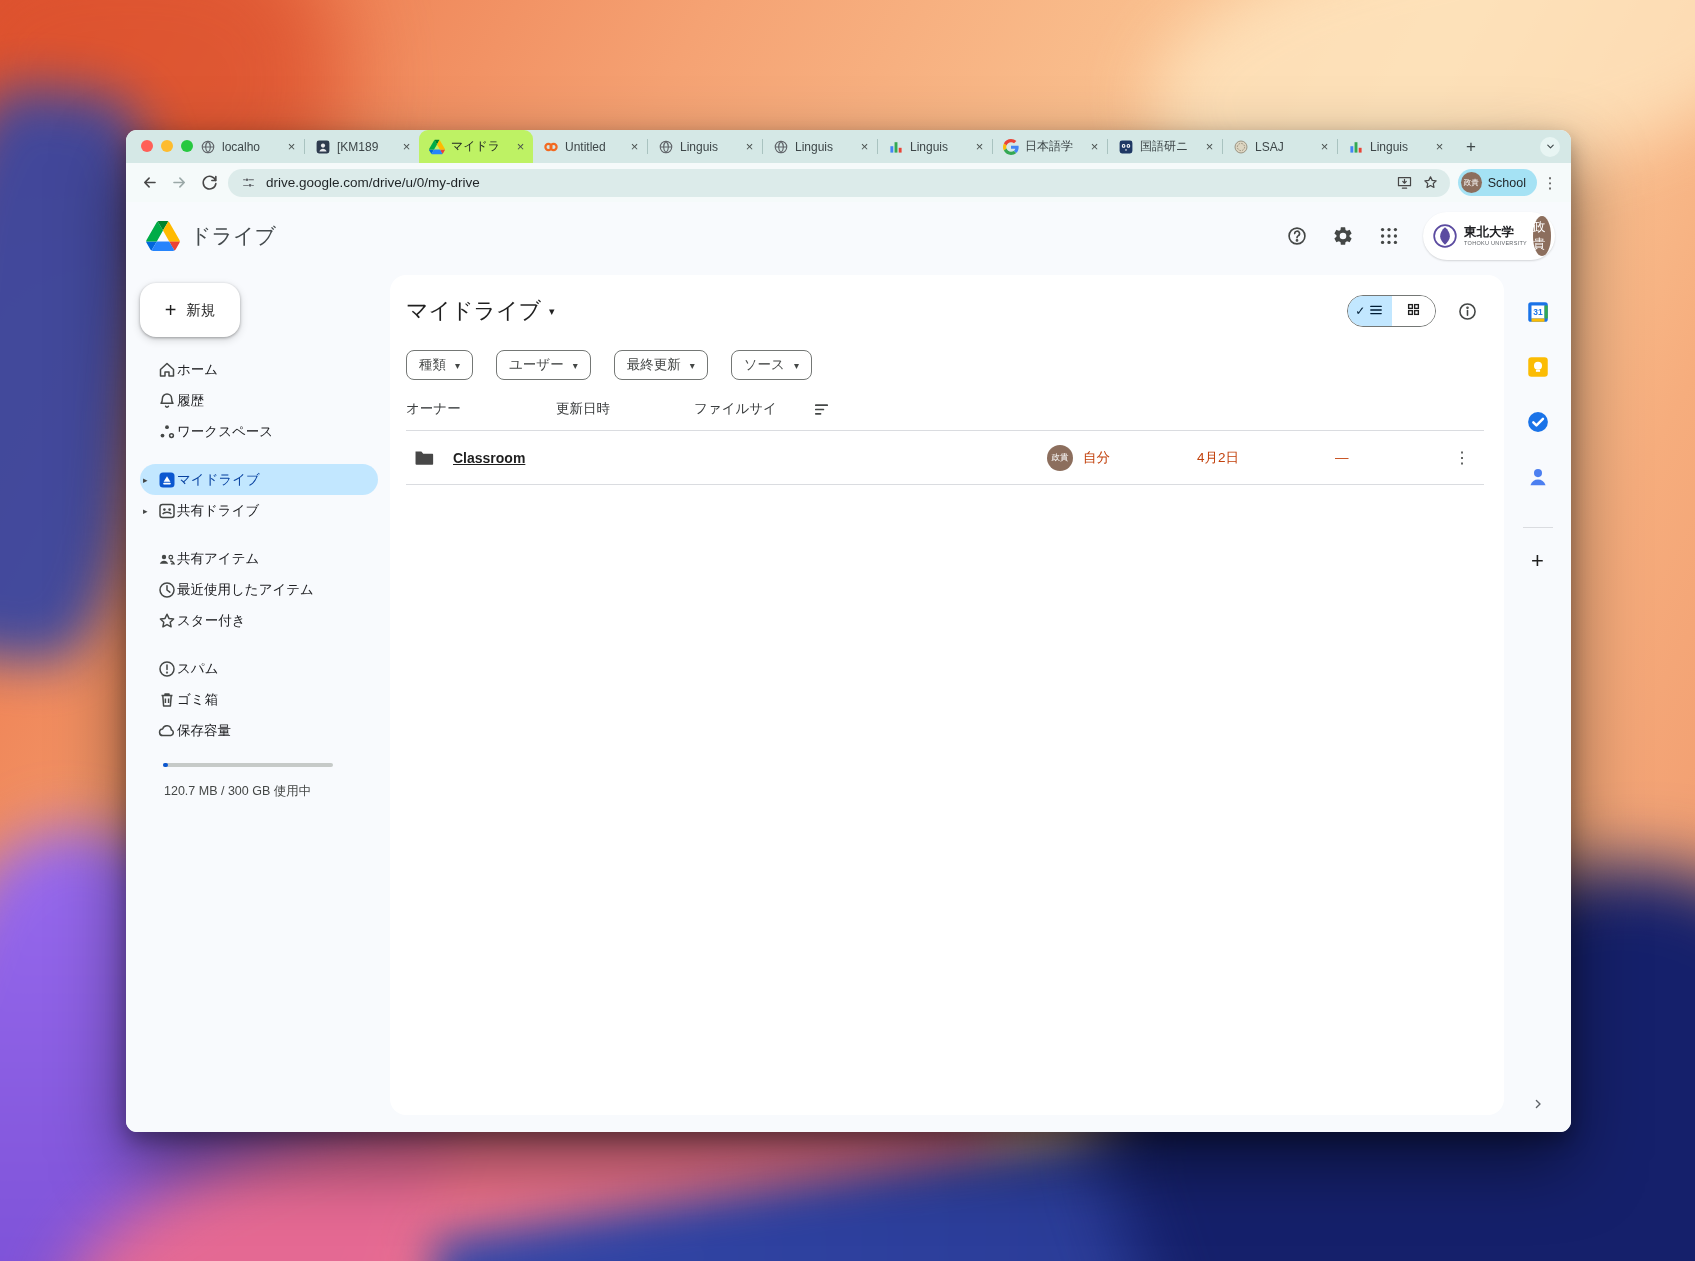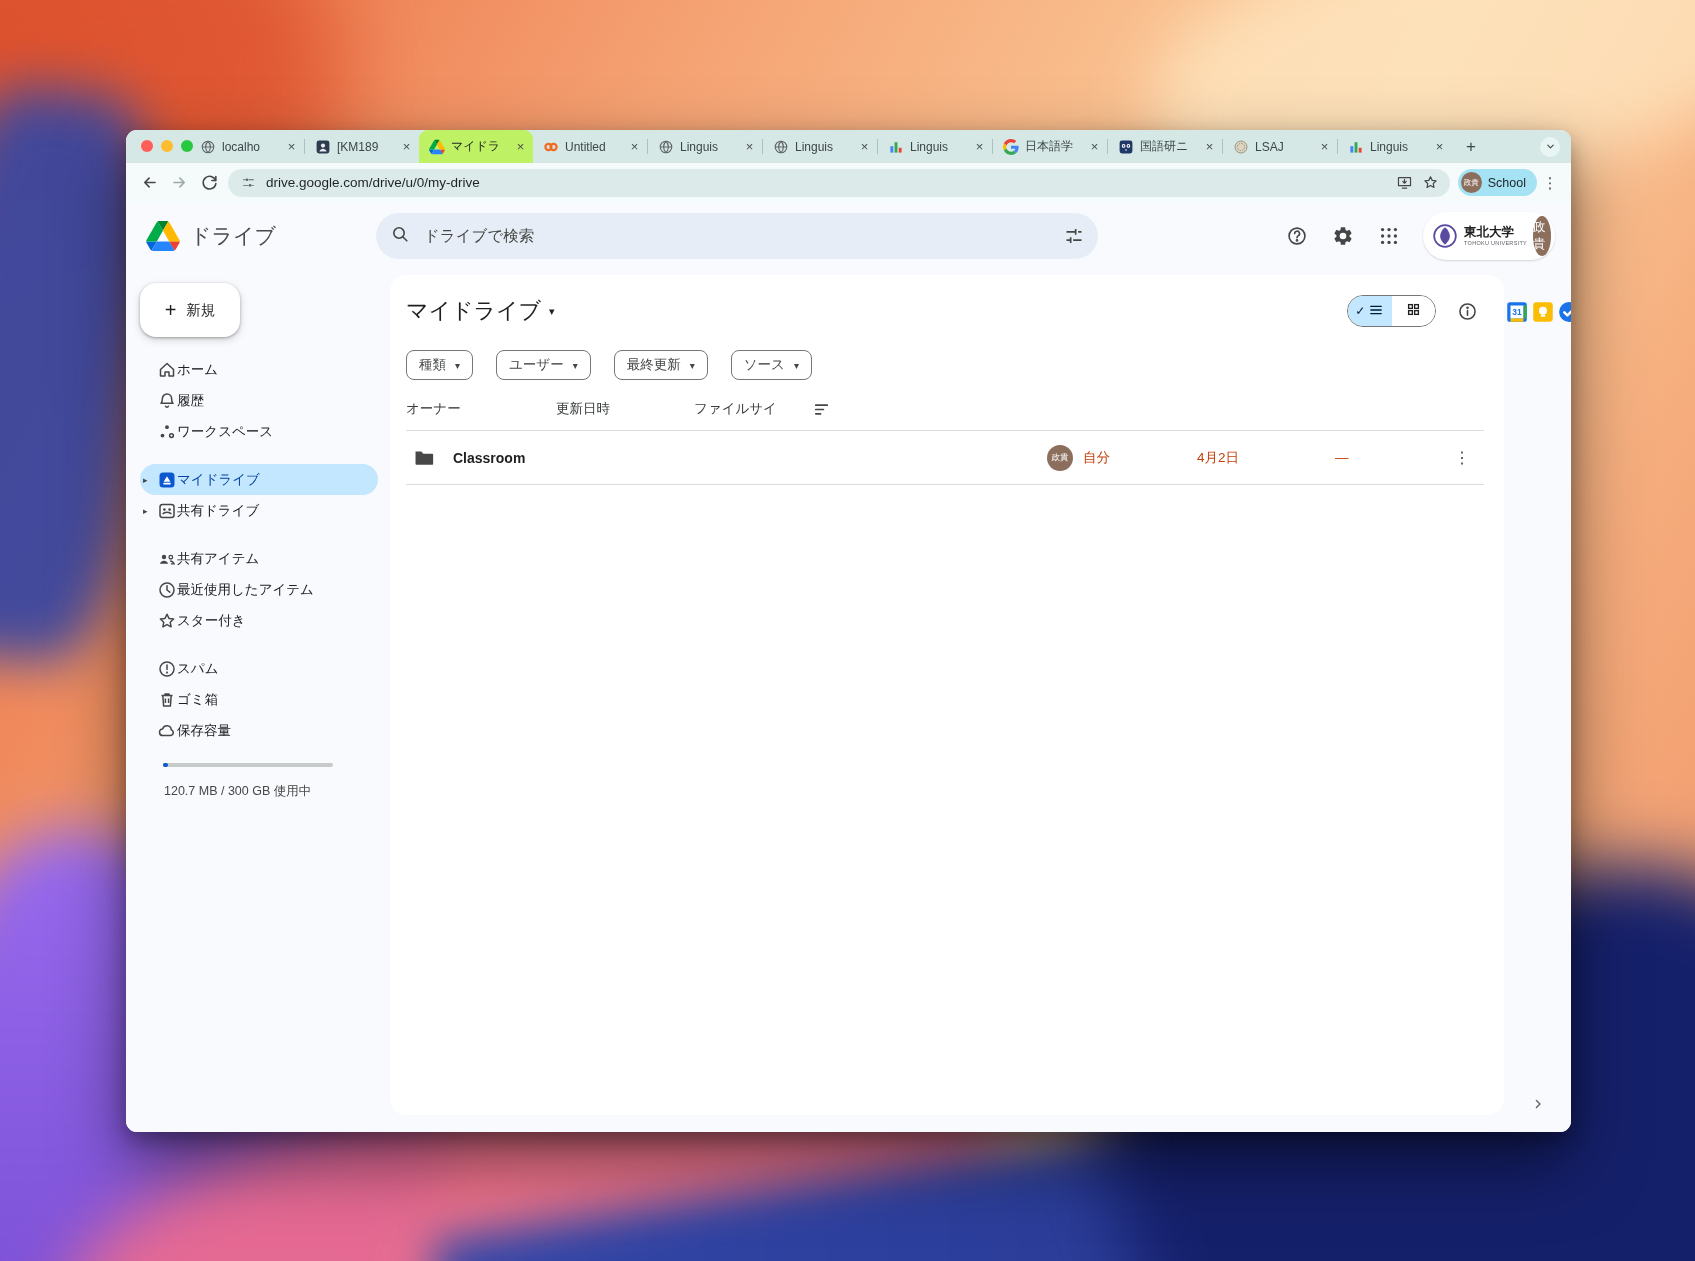--- a/index.html
+++ b/index.html
@@ -128,28 +128,28 @@
   .col-owner{width:150px;flex:0 0 150px;display:flex;align-items:center;gap:10px;}
   .col-date{width:138px;flex:0 0 138px;}
   .col-size{width:105px;flex:0 0 105px;}
   .col-menu{width:44px;flex:0 0 44px;display:flex;justify-content:center;align-items:center;}
   .sort-circle{width:24px;height:24px;border-radius:50%;background:#c2e7ff;display:flex;align-items:center;
                justify-content:center;margin-left:6px;}
   .sort-circle svg{width:14px;height:14px;}
   .sort-lines svg{width:19px;height:19px;}
   .folder-ic{width:22px;height:22px;margin-left:7px;}
   .folder-ic svg{width:22px;height:22px;display:block;}
-  .file-name{font-size:14px;color:#1f1f1f;font-weight:bold;margin-left:8px;}
+  .file-name{font-size:14px;color:#1f1f1f;font-weight:bold;margin-left:8px;text-decoration:underline;}
   .owner-av{width:26px;height:26px;border-radius:50%;background:#8c6e5d;color:#fff;font-size:8.5px;
             display:flex;align-items:center;justify-content:center;}
   .cell-text{font-size:13.5px;color:#c2410c;}
   .row-menu{font-size:16px;color:#444746;width:30px;height:30px;display:flex;align-items:center;justify-content:center;border-radius:50%;}
 
   .panel{width:67px;flex:0 0 67px;position:relative;}
-  .p-icons{position:absolute;top:29px;left:0;right:0;display:flex;flex-direction:row;align-items:center;}
+  .p-icons{position:absolute;top:29px;left:0;right:0;display:flex;flex-direction:column;align-items:center;}
   .p-item{width:26px;height:26px;margin-bottom:29px;cursor:pointer;}
   .p-item svg{width:26px;height:26px;display:block;}
   .p-divider{width:30px;height:1px;background:#dadce0;margin:8px 0 20px;}
   .p-plus{width:26px;height:26px;display:flex;align-items:center;justify-content:center;font-size:22px;color:#1f1f1f;cursor:pointer;}
   .p-chev{position:absolute;bottom:16px;left:50%;transform:translateX(-50%);width:24px;height:24px;
           display:flex;align-items:center;justify-content:center;cursor:pointer;}
   .p-chev svg{width:16px;height:16px;}
 </style>
 </head>
 <body>
@@ -366,30 +366,20 @@
           <svg viewBox="0 0 87.3 78">
             <path fill="#0066da" d="M6.6 66.85l3.85 6.65c.8 1.4 1.95 2.5 3.3 3.3l13.75-23.8H0c0 1.55.4 3.1 1.2 4.5z"></path>
             <path fill="#00ac47" d="M43.65 25L29.9 1.2c-1.35.8-2.5 1.9-3.3 3.3l-25.4 44a9.06 9.06 0 0 0-1.2 4.5h27.5z"></path>
             <path fill="#ea4335" d="M73.55 76.8c1.35-.8 2.5-1.9 3.3-3.3l1.6-2.75L86.1 57.4c.8-1.4 1.2-2.95 1.2-4.5H59.8l5.85 11.5z"></path>
             <path fill="#00832d" d="M43.65 25L57.4 1.2C56.05.4 54.5 0 52.9 0H34.4c-1.6 0-3.15.45-4.5 1.2z"></path>
             <path fill="#2684fc" d="M59.8 53H27.5L13.75 76.8c1.35.8 2.9 1.2 4.5 1.2h50.8c1.6 0 3.15-.45 4.5-1.2z"></path>
             <path fill="#ffba00" d="M73.4 26.5l-12.7-22c-.8-1.4-1.95-2.5-3.3-3.3L43.65 25 59.8 53h27.45c0-1.55-.4-3.1-1.2-4.5z"></path>
           </svg>
         </div>
       <div class="dtitle">ドライブ</div>
-      <div class="dsearch">
-        <span id="ic-search"><svg viewBox="0 0 20 20" fill="none" stroke="#444746" stroke-width="1.6" stroke-linecap="round">
-              <circle cx="9" cy="9" r="5.2"></circle>
-              <path d="M13 13l3.8 3.8"></path>
-            </svg></span>
-        <input type="text" placeholder="ドライブで検索" style="">
-        <span id="ic-tune" style="width:20px;height:20px;"><svg viewBox="0 0 24 24" fill="#444746">
-              <path d="M3 6h10v2H3zM17 6h4v2h-4zM3 16h4v2H3zM11 16h10v2H11zM13 3.5h2v7h-2zM7 13.5h2v7H7z"></path>
-            </svg></span>
-      </div>
       <div class="dh-icons">
         <div class="dh-btn" id="ic-help">
             <svg viewBox="0 0 20 20" fill="none" stroke="#444746" stroke-width="1.5">
               <circle cx="10" cy="10" r="7.2"></circle>
               <path d="M7.9 7.8a2.2 2.2 0 1 1 3.3 1.9c-.8.5-1.2 1-1.2 1.8" stroke-linecap="round"></path>
               <circle cx="10" cy="14" r=".5" fill="#444746"></circle>
             </svg>
           </div>
         <div class="dh-btn" id="ic-gear">
             <svg viewBox="0 0 24 24" fill="#444746">

